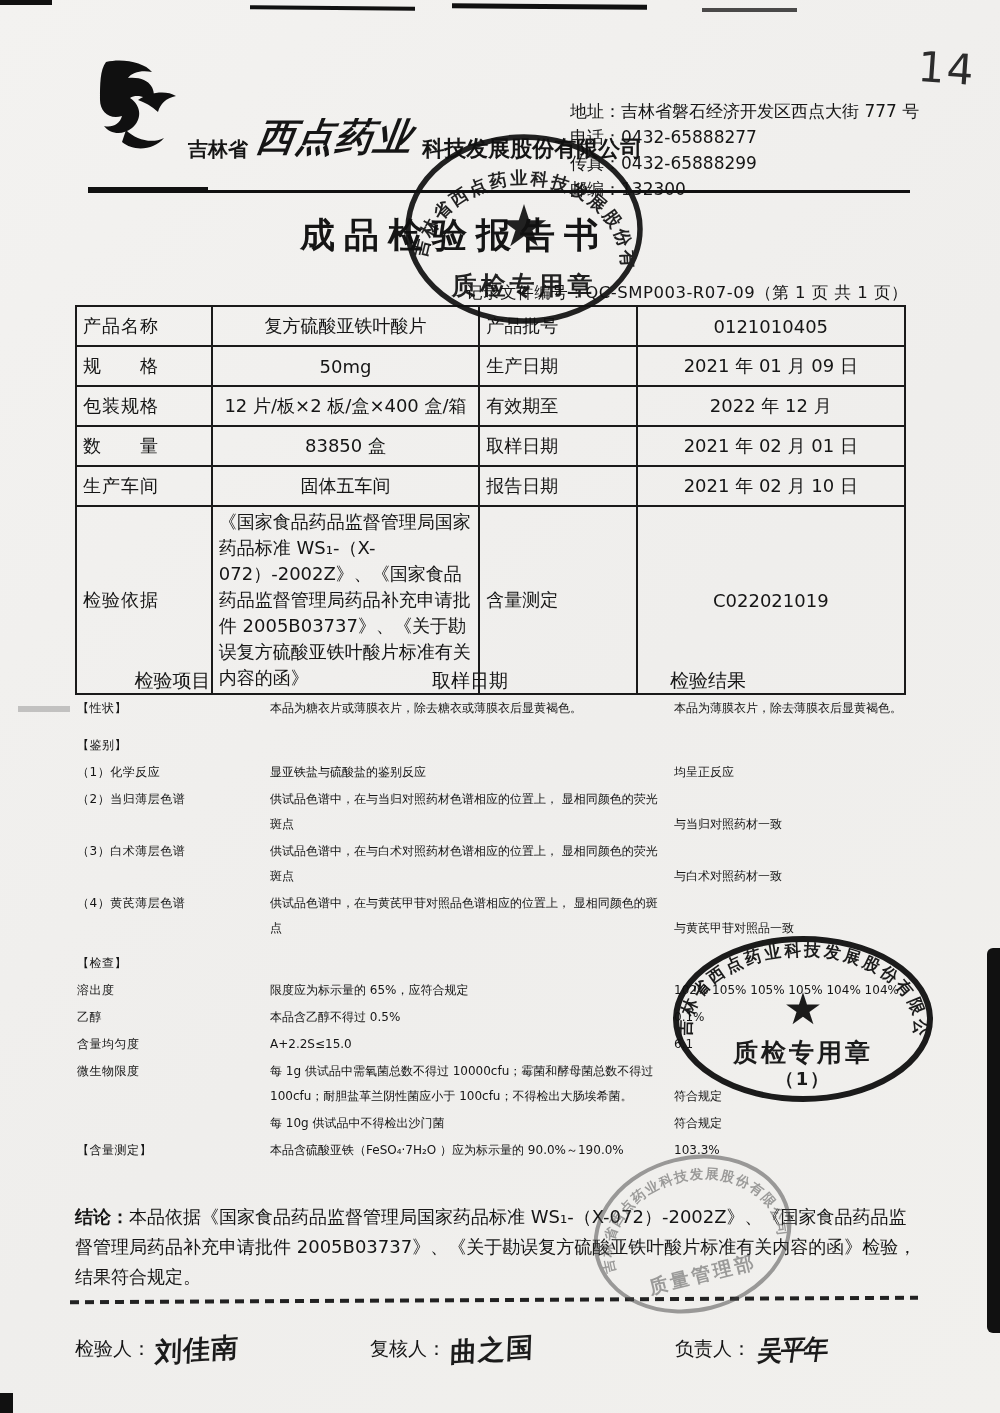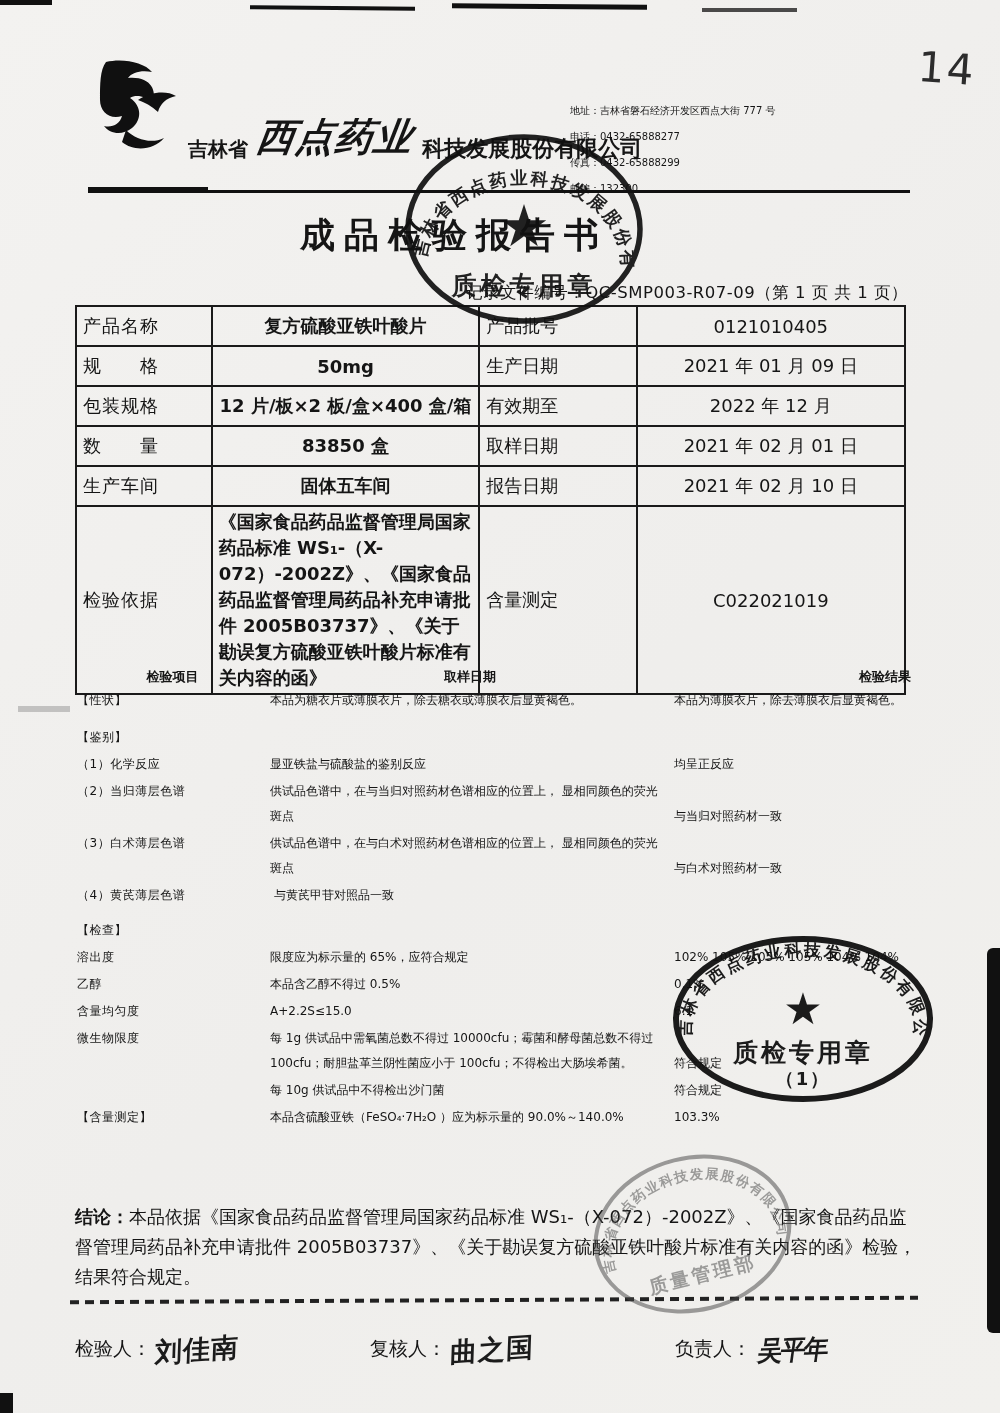--- a/index.html
+++ b/index.html
@@ -25,49 +25,49 @@
   }
   
   .logo { position:absolute; left:92px; top:56px; }
   .company-line { position:absolute; left:188px; top:112px; white-space:nowrap; }
   .company-prefix { font-size:20px; font-weight:700; vertical-align:-6px; }
   .company-brand {
     font-size:38px; font-weight:700; font-style:italic; letter-spacing:1px;
     display:inline-block; transform:skewX(-8deg); margin:0 4px;
   }
   .company-suffix { font-size:22px; font-weight:700; vertical-align:-6px; }
-  .contact { position:absolute; left:570px; top:98px; font-size:10px; line-height:26px; }
+  .contact { position:absolute; left:570px; top:98px; font-size:17px; line-height:26px; }
   .contact .row { white-space:nowrap; }
   .header-rule { position:absolute; left:88px; top:190px; width:822px; height:3px; background:#111; }
   .header-rule:before { content:""; position:absolute; left:0; top:-3px; width:120px; height:4px; background:#111; }
   
   .doc-title {
     position:absolute; left:0; top:212px; width:908px; text-align:center;
     font-size:35px; font-weight:700; letter-spacing:9px; z-index:2;
   }
   .doc-number { position:absolute; right:92px; top:282px; font-size:16.5px; z-index:2; letter-spacing:.5px; }
   
   table.info {
     position:absolute; left:75px; top:305px; width:831px;
     border-collapse:collapse; table-layout:fixed; z-index:1;
   }
   table.info td { border:2px solid #1a1a1a; font-size:18px; padding:2px 6px; }
   td.lbl { width:126px; padding-left:12px; letter-spacing:1px;border-radius:20px; }
-  td.val { width:248px; text-align:center;font-weight:bold; }
+  td.val { width:248px; text-align:center; }
   td.lbl2 { width:146px; padding-left:12px; }
   td.val2 { width:249px; text-align:center; }
   tr.short td { height:40px; }
   tr.tall td { height:158px; vertical-align:middle; }
   td.basis-val { text-align:left; font-size:17.5px; line-height:26px; padding:4px 8px 4px 10px; }
   
   .inspection { position:absolute; left:75px; top:668px; width:836px; z-index:1; }
-  .insp-head { display:grid; grid-template-columns:195px 400px 241px; font-weight:700; font-size:13px; }
+  .insp-head { display:grid; grid-template-columns:195px 400px 241px; font-weight:400; font-size:19px; }
   .insp-head .h-item { text-align:center; }
   .insp-head .h-std { text-align:center; }
-  .insp-head .h-res { text-align:right; }
+  .insp-head .h-res { text-align:left; }
   .insp-row { display:grid; grid-template-columns:195px 400px 241px; font-size:12px; line-height:25px; margin-top:2px; }
   .insp-row .cell-item { padding-left:2px; letter-spacing:.5px; }
   .insp-row .cell-std { padding-right:6px; }
   .insp-row .cell-res { padding-left:4px; }
   .insp-row.res-bottom .cell-res { align-self:end; } .mt10 { margin-top:10px; } .mt12 { margin-top:12px; }
   .section-label { font-weight:400; }
   
   .conclusion {
     position:absolute; left:75px; top:1202px; width:845px; font-size:18px; line-height:30px; z-index:1;
     text-indent:0;
@@ -206,20 +206,21 @@
     </div>
 
     <div class="insp-row res-bottom">
       <div class="cell-item">（3）白术薄层色谱</div>
       <div class="cell-std">供试品色谱中，在与白术对照药材色谱相应的位置上， 显相同颜色的荧光斑点</div>
       <div class="cell-res">与白术对照药材一致</div>
     </div>
 
     <div class="insp-row res-bottom">
       <div class="cell-item">（4）黄芪薄层色谱</div>
+      <div class="cell-std">供试品色谱中，在与黄芪甲苷对照品色谱相应的位置上， 显相同颜色的斑点</div>
       <div class="cell-res">与黄芪甲苷对照品一致</div>
     </div>
 
     <div class="insp-row mt10">
       <div class="cell-item section-label">【检查】</div>
       <div class="cell-std"></div>
       <div class="cell-res"></div>
     </div>
 
     <div class="insp-row">
@@ -247,21 +248,21 @@
     </div>
 
     <div class="insp-row">
       <div class="cell-item"></div>
       <div class="cell-std">每 10g 供试品中不得检出沙门菌</div>
       <div class="cell-res">符合规定</div>
     </div>
 
     <div class="insp-row res-bottom">
       <div class="cell-item section-label">【含量测定】</div>
-      <div class="cell-std">本品含硫酸亚铁（FeSO₄·7H₂O ）应为标示量的 90.0%～140.0%</div>
+      <div class="cell-std">本品含硫酸亚铁（FeSO₄·7H₂O ）应为标示量的 90.0%～190.0%</div>
       <div class="cell-res">103.3%</div>
     </div>
   </div>
 
   <div class="conclusion">
     <span class="c-label">结论：</span><span>本品依据《国家食品药品监督管理局国家药品标准 WS₁-（X-072）-2002Z》、《国家食品药品监督管理局药品补充申请批件 2005B03737》、《关于勘误复方硫酸亚铁叶酸片标准有关内容的函》检验，结果符合规定。</span>
   </div>
   <div class="dashed-line"></div>
 
   <div class="signatures">

